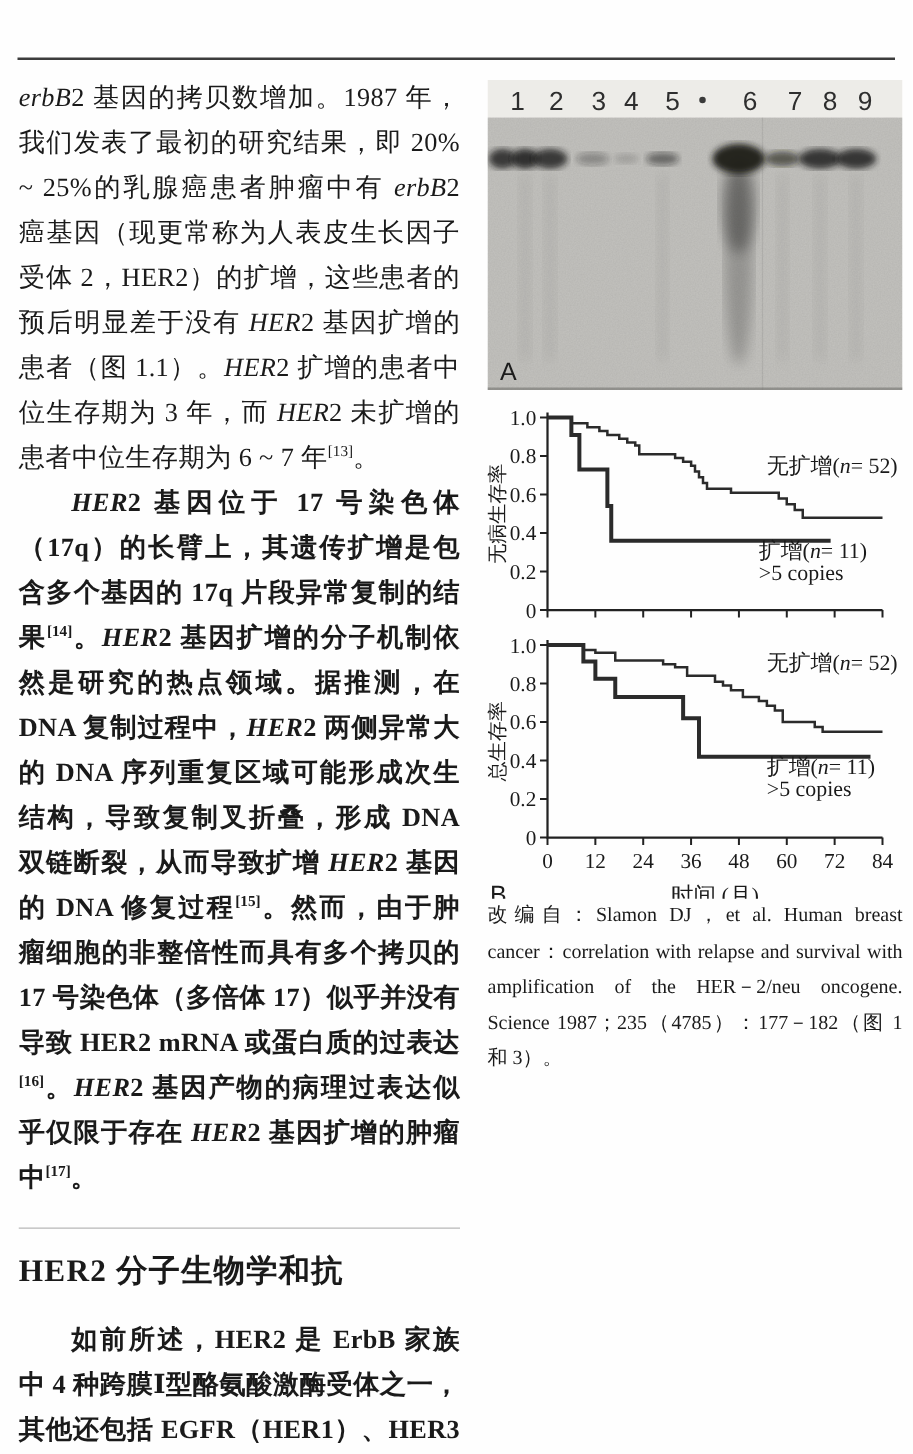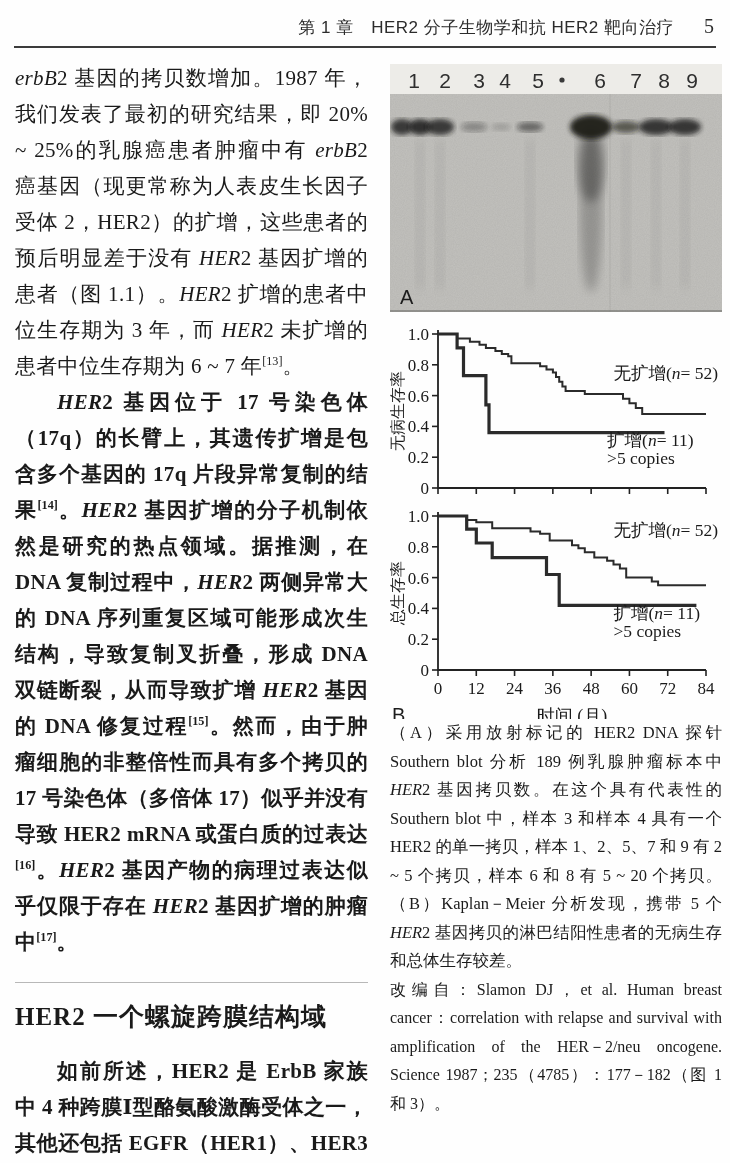--- a/index.html
+++ b/index.html
@@ -38,32 +38,29 @@
   p.cap-title{font-size:19px;font-weight:bold;line-height:29px;margin:12px 0 1px 0;
               text-align:justify;letter-spacing:.2px;}
   p.cap-body{font-size:16.5px;line-height:28.5px;margin:0;text-align:justify;}
   p.cap-src{font-size:16px;line-height:28.5px;margin:0;text-align:justify;}
 </style>
 </head>
 <body>
 
 <div class="page">
 
-  <div class="hdr">
-    <span>第 1 章　HER2 分子生物学和抗 HER2 靶向治疗</span><span class="pgnum">5</span>
-  </div>
   <div class="hdr-rule"></div>
 
   <div class="columns">
 
     <div class="col-left">
       <p class="body"><i>erbB</i>2 基因的拷贝数增加。1987 年，我们发表了最初的研究结果，即 20% ~ 25%的乳腺癌患者肿瘤中有 <i>erbB</i>2 癌基因（现更常称为人表皮生长因子受体 2，HER2）的扩增，这些患者的预后明显差于没有 <i>HER</i>2 基因扩增的患者（图 1.1）。<i>HER</i>2 扩增的患者中位生存期为 3 年，而 <i>HER</i>2 未扩增的患者中位生存期为 6 ~ 7 年<sup>[13]</sup>。</p>
       <p class="body indent"><i>HER</i>2 基因位于 17 号染色体（17q）的长臂上，其遗传扩增是包含多个基因的 17q 片段异常复制的结果<sup>[14]</sup>。<i>HER</i>2 基因扩增的分子机制依然是研究的热点领域。据推测，在 DNA 复制过程中，<i>HER</i>2 两侧异常大的 DNA 序列重复区域可能形成次生结构，导致复制叉折叠，形成 DNA 双链断裂，从而导致扩增 <i>HER</i>2 基因的 DNA 修复过程<sup>[15]</sup>。然而，由于肿瘤细胞的非整倍性而具有多个拷贝的 17 号染色体（多倍体 17）似乎并没有导致 HER2 mRNA 或蛋白质的过表达<sup>[16]</sup>。<i>HER</i>2 基因产物的病理过表达似乎仅限于存在 <i>HER</i>2 基因扩增的肿瘤中<sup>[17]</sup>。</p>
       <hr class="section-rule">
-      <h2 class="sec">HER2 一个螺旋跨膜结构域</h2>
+      <h2 class="sec">HER2 分子生物学和抗</h2>
       <p class="body indent">如前所述，HER2 是 ErbB 家族中 4 种跨膜Ⅰ型酪氨酸激酶受体之一，其他还包括 EGFR（HER1）、HER3 和 HER4<sup>[18]</sup>。HER2 与 ErbB 的其他成员在四个细胞外结构域、一个螺旋跨膜结构域、一个细胞内酪氨酸激酶催化结构域以及保守的 C 端磷酸酪氨酸残基上具有</p>
     </div>
 
     <div class="col-right">
       <figure>
         <svg id="blot" width="332" height="248" viewBox="0 0 332 248">
             <defs>
               <filter id="grain" x="0" y="0" width="100%" height="100%">
                 <feTurbulence type="fractalNoise" baseFrequency="0.9" numOctaves="2" stitchTiles="stitch"></feTurbulence>
                 <feColorMatrix type="saturate" values="0"></feColorMatrix>
@@ -179,21 +176,20 @@
             <text x="0" y="0" text-anchor="middle" font-size="16" font-family="&quot;Liberation Serif&quot;,&quot;DejaVu Serif&quot;,serif" fill="#1a1a1a" transform="translate(13,90) rotate(-90)">总生存率</text>
             <text x="182" y="219" text-anchor="middle" font-size="18" font-family="&quot;Liberation Serif&quot;,&quot;DejaVu Serif&quot;,serif" fill="#1a1a1a">时间 (月)</text>
             <path d="M48.0,13.0 L76.7,13.0 L76.7,16.9 L86.3,16.9 L86.3,19.2 L102.2,19.2 L102.2,25.3 L140.5,25.3 L140.5,28.4 L150.1,28.4 L150.1,30.7 L159.7,30.7 L159.7,37.6 L182.0,37.6 L182.0,42.3 L188.4,42.3 L188.4,45.3 L194.8,45.3 L194.8,49.2 L204.3,49.2 L204.3,54.6 L217.1,54.6 L217.1,57.7 L223.5,57.7 L223.5,61.5 L229.9,61.5 L229.9,65.4 L236.2,65.4 L236.2,74.6 L261.8,74.6 L261.8,78.5 L268.1,78.5 L268.1,82.3 L316.0,82.3" stroke="#2b2b2b" stroke-width="2" fill="none" stroke-linejoin="miter"></path>
             <path d="M48.0,13.0 L76.7,13.0 L76.7,26.1 L86.3,26.1 L86.3,40.0 L102.2,40.0 L102.2,54.6 L156.5,54.6 L156.5,71.5 L169.2,71.5 L169.2,102.3 L306.4,102.3" stroke="#2b2b2b" stroke-width="3.2" fill="none" stroke-linejoin="miter"></path>
             <text x="223.47619047619048" y="33.019999999999996" font-size="17.5" font-family="&quot;Liberation Serif&quot;,&quot;DejaVu Serif&quot;,serif" fill="#1a1a1a"><tspan>无扩增(</tspan><tspan font-style="italic">n</tspan><tspan>= 52)</tspan></text>
             <text x="223.47619047619048" y="116.17999999999999" font-size="17.5" font-family="&quot;Liberation Serif&quot;,&quot;DejaVu Serif&quot;,serif" fill="#1a1a1a"><tspan>扩增(</tspan><tspan font-style="italic">n</tspan><tspan>= 11)</tspan></text>
             <text x="223.47619047619048" y="133.89" font-size="17.5" font-family="&quot;Liberation Serif&quot;,&quot;DejaVu Serif&quot;,serif" fill="#1a1a1a"><tspan>&gt;5 copies</tspan></text>
             <text x="2" y="219" font-size="20" font-family="&quot;Liberation Sans&quot;,&quot;DejaVu Sans&quot;,sans-serif" fill="#1c1c1c">B</text>
           </svg>
         <figcaption>
-          <p class="cap-body">（A）采用放射标记的 HER2 DNA 探针 Southern blot 分析 189 例乳腺肿瘤标本中 <i>HER</i>2 基因拷贝数。在这个具有代表性的 Southern blot 中，样本 3 和样本 4 具有一个 HER2 的单一拷贝，样本 1、2、5、7 和 9 有 2 ~ 5 个拷贝，样本 6 和 8 有 5 ~ 20 个拷贝。（B）Kaplan－Meier 分析发现，携带 5 个 <i>HER</i>2 基因拷贝的淋巴结阳性患者的无病生存和总体生存较差。</p>
           <p class="cap-src">改编自：Slamon DJ，et al. Human breast cancer：correlation with relapse and survival with amplification of the HER－2/neu oncogene. Science 1987；235（4785）：177－182（图 1 和 3）。</p>
         </figcaption>
       </figure>
 
     </div>
 
   </div>
 </div>
 
 </body></html>

